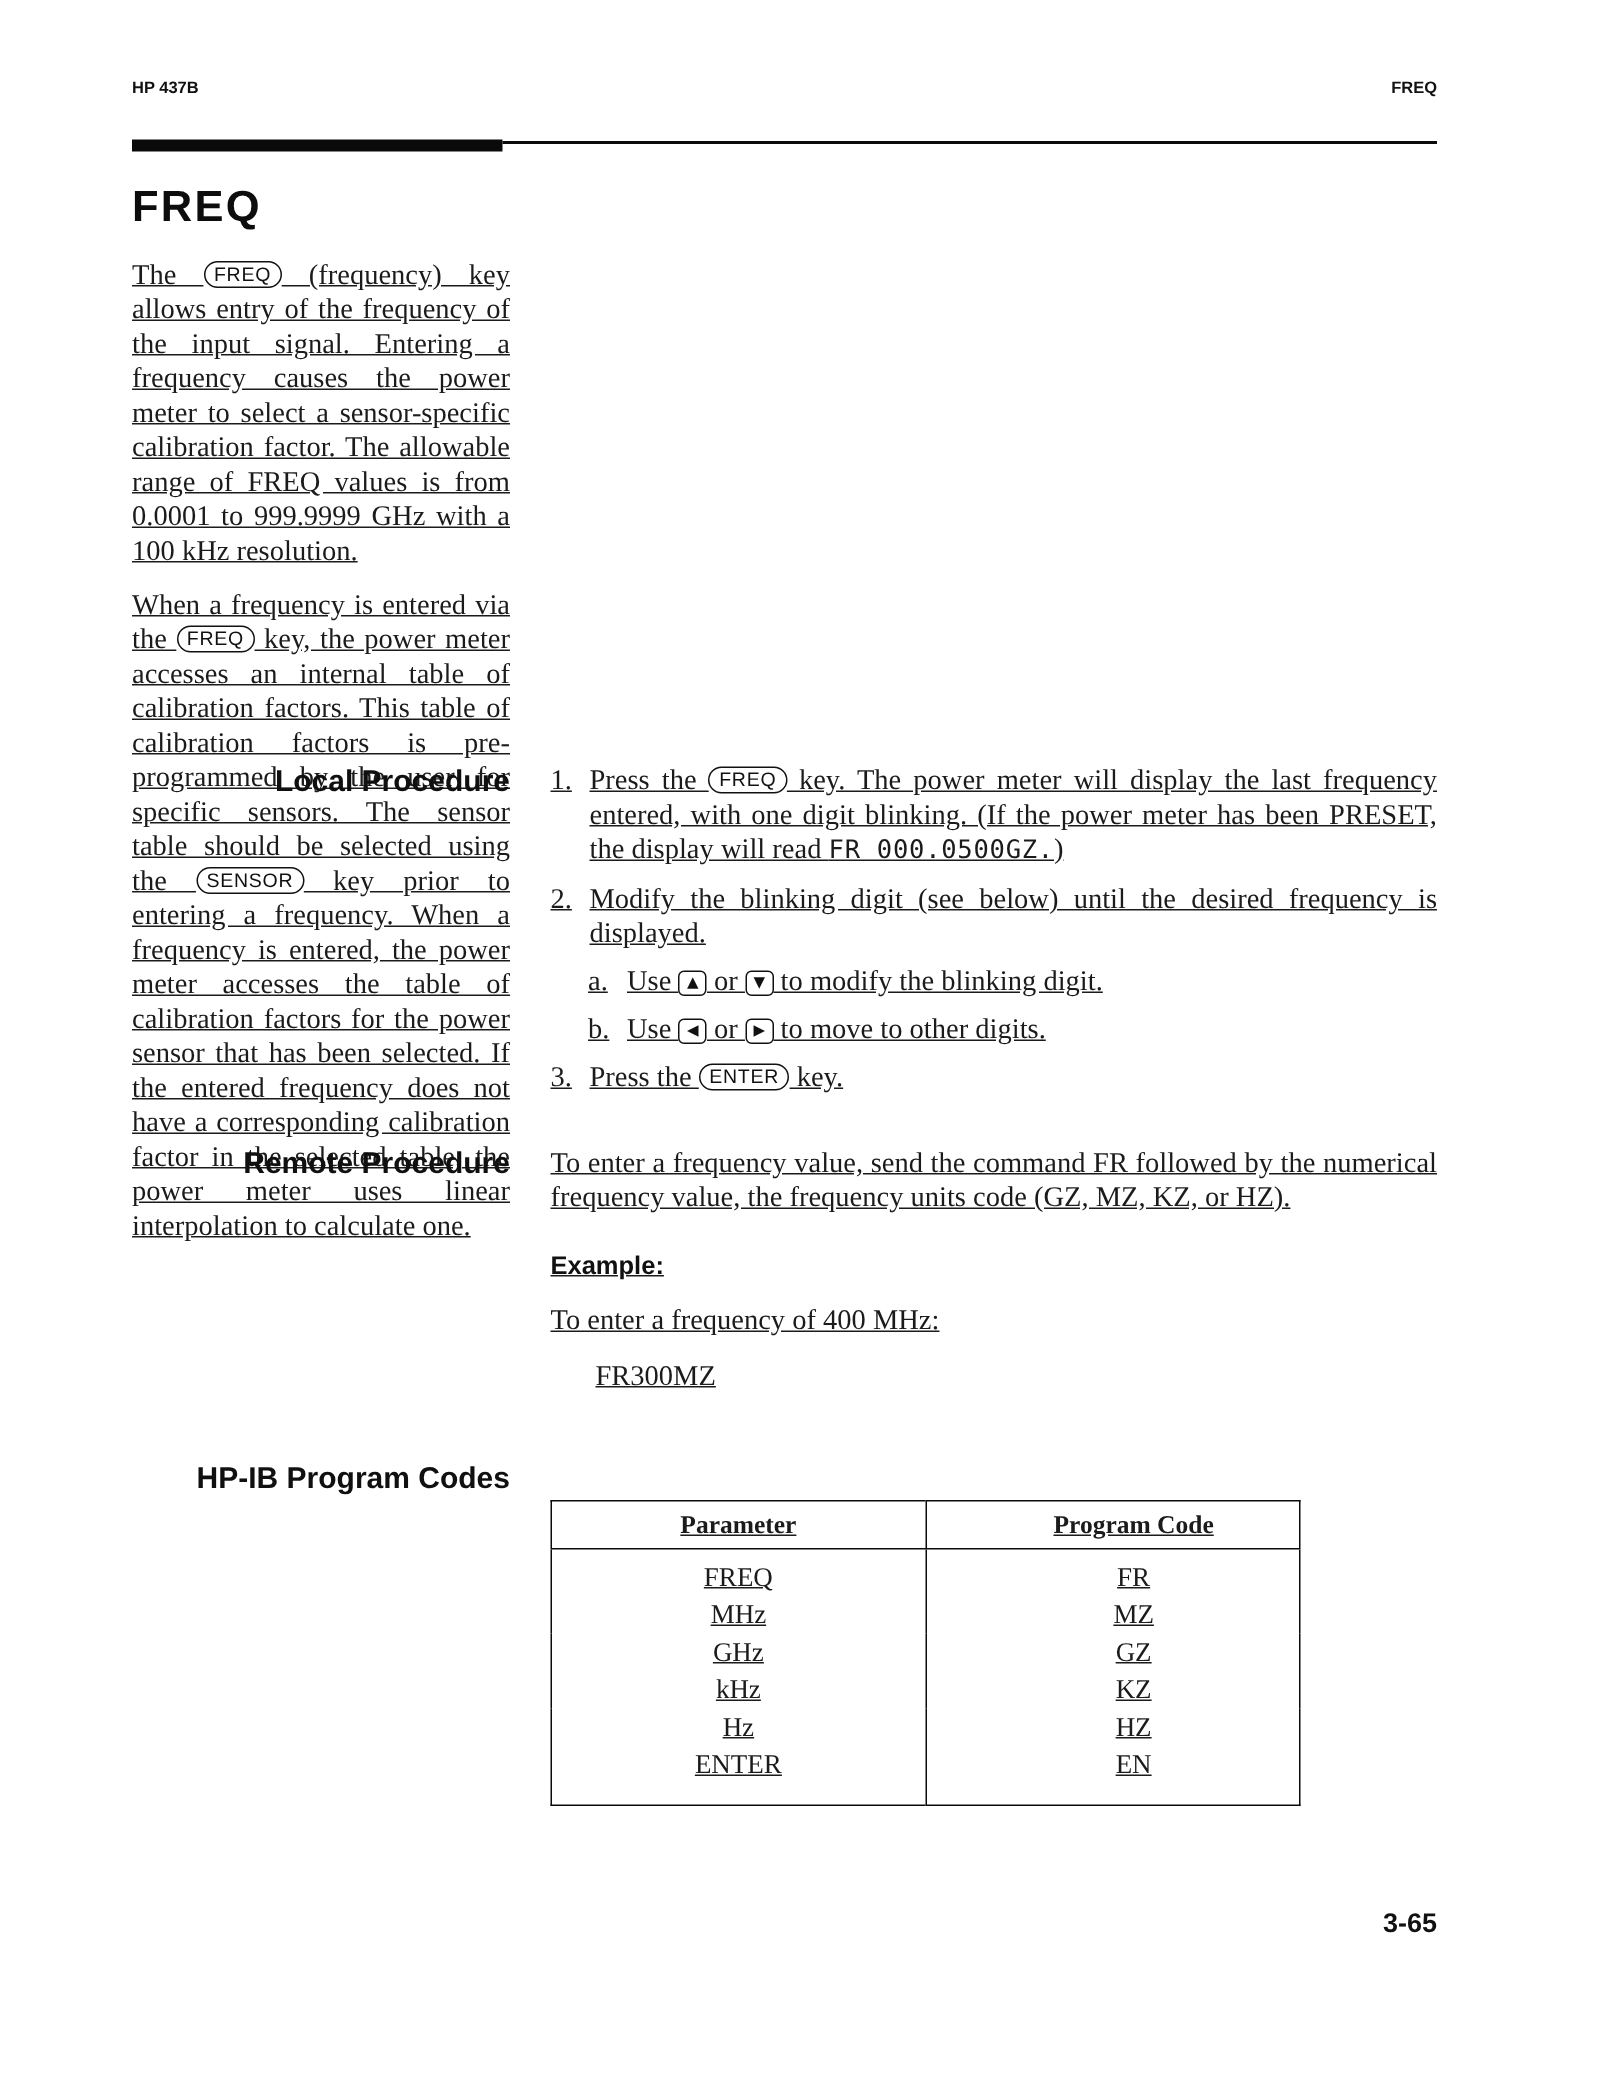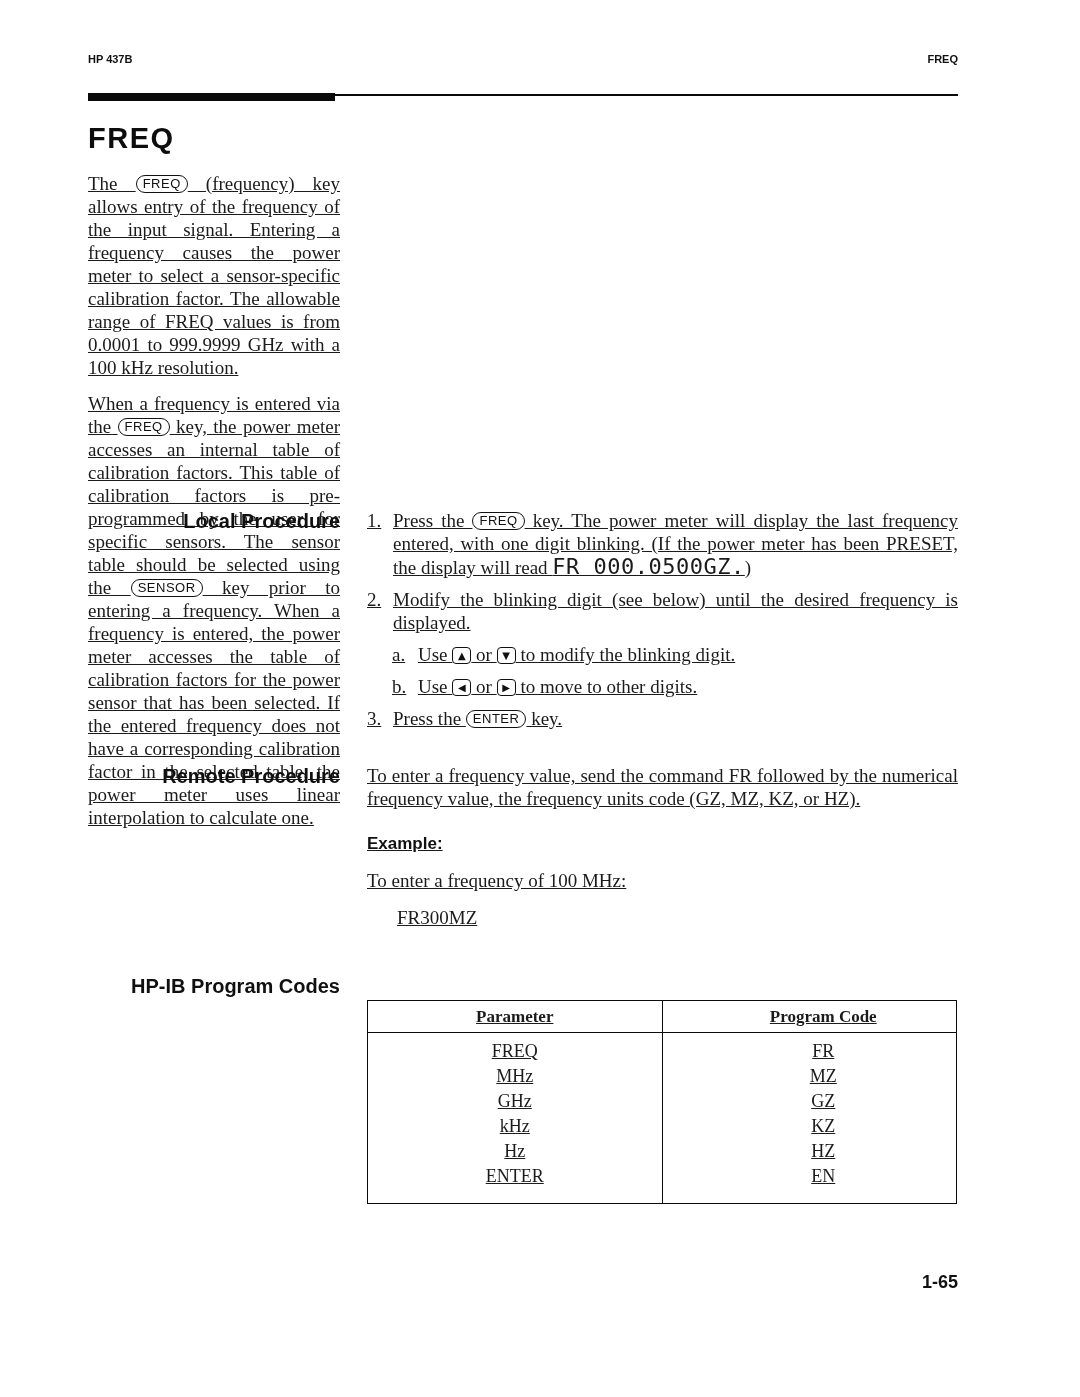--- a/index.html
+++ b/index.html
@@ -48,32 +48,32 @@
     display:inline-block;font-family:"Liberation Sans",sans-serif;
     font-size:13px;line-height:16px;letter-spacing:.5px;color:#111;
     border:1.7px solid #111;border-radius:9px;padding:0 6px;
     position:relative;top:-2px;white-space:nowrap;
   }
   .arrowkey{
     display:inline-block;font-family:"DejaVu Sans",sans-serif;
     font-size:10px;line-height:15px;text-align:center;width:17px;color:#111;
     border:1.7px solid #111;border-radius:4px;position:relative;top:-2px;
   }
-  .mono{font-family:"DejaVu Sans Mono",monospace;font-size:22px;letter-spacing:.5px;margin-top:39px;}
+  .mono{font-family:"DejaVu Sans Mono",monospace;font-size:17px;letter-spacing:.5px;margin-top:39px;}
   
   .example-label{
     font-family:"Liberation Sans",sans-serif;font-weight:bold;font-size:17px;
     margin:22px 0 14px;color:#111;
   }
   .example-text{margin:0 0 14px;}
   .example-code{margin:0 0 0 30px;}
   
   .tablewrap{margin-top:26px;}
   table.codes{
-    border-collapse:collapse;width:590px;table-layout:fixed;
+    border-collapse:collapse;width:500px;table-layout:fixed;
     font-family:"Liberation Serif",serif;border:1.8px solid #0a0a0a;
   }
   table.codes th{
     font-weight:bold;font-size:17px;text-align:center;
     border-bottom:1.6px solid #0a0a0a;padding:4px 0;
   }
   table.codes th + th, table.codes td + td{border-left:1.6px solid #0a0a0a;padding-left:28px;}
   table.codes td{
     font-size:18px;text-align:center;line-height:25px;padding:0;
   }
@@ -133,21 +133,21 @@
         <div class="litext">Press the <span class="keycap">ENTER</span> key.</div>
       </div>
     </div>
   </div>
 
   <div class="section sec-remote">
     <div class="label">Remote Procedure</div>
     <div class="bodycol">
       <p class="para">To enter a frequency value, send the command FR followed by the numerical frequency value, the frequency units code (GZ, MZ, KZ, or HZ).</p>
       <div class="example-label">Example:</div>
-      <p class="para example-text">To enter a frequency of 100 MHz:</p>
+      <p class="para example-text">To enter a frequency of 400 MHz:</p>
       <p class="para example-code">FR300MZ</p>
     </div>
   </div>
 
   <div class="section sec-hpib">
     <div class="label">HP-IB Program Codes</div>
     <div class="bodycol">
       <div class="tablewrap">
         <table class="codes">
           <thead>
@@ -180,15 +180,15 @@
               <tr>
                 <td>ENTER</td>
                 <td>EN</td>
               </tr>
             </tbody>
         </table>
       </div>
     </div>
   </div>
 
-  <div class="pagenum">1-65</div>
+  <div class="pagenum">3-65</div>
 
 </div>
 
 </body></html>

